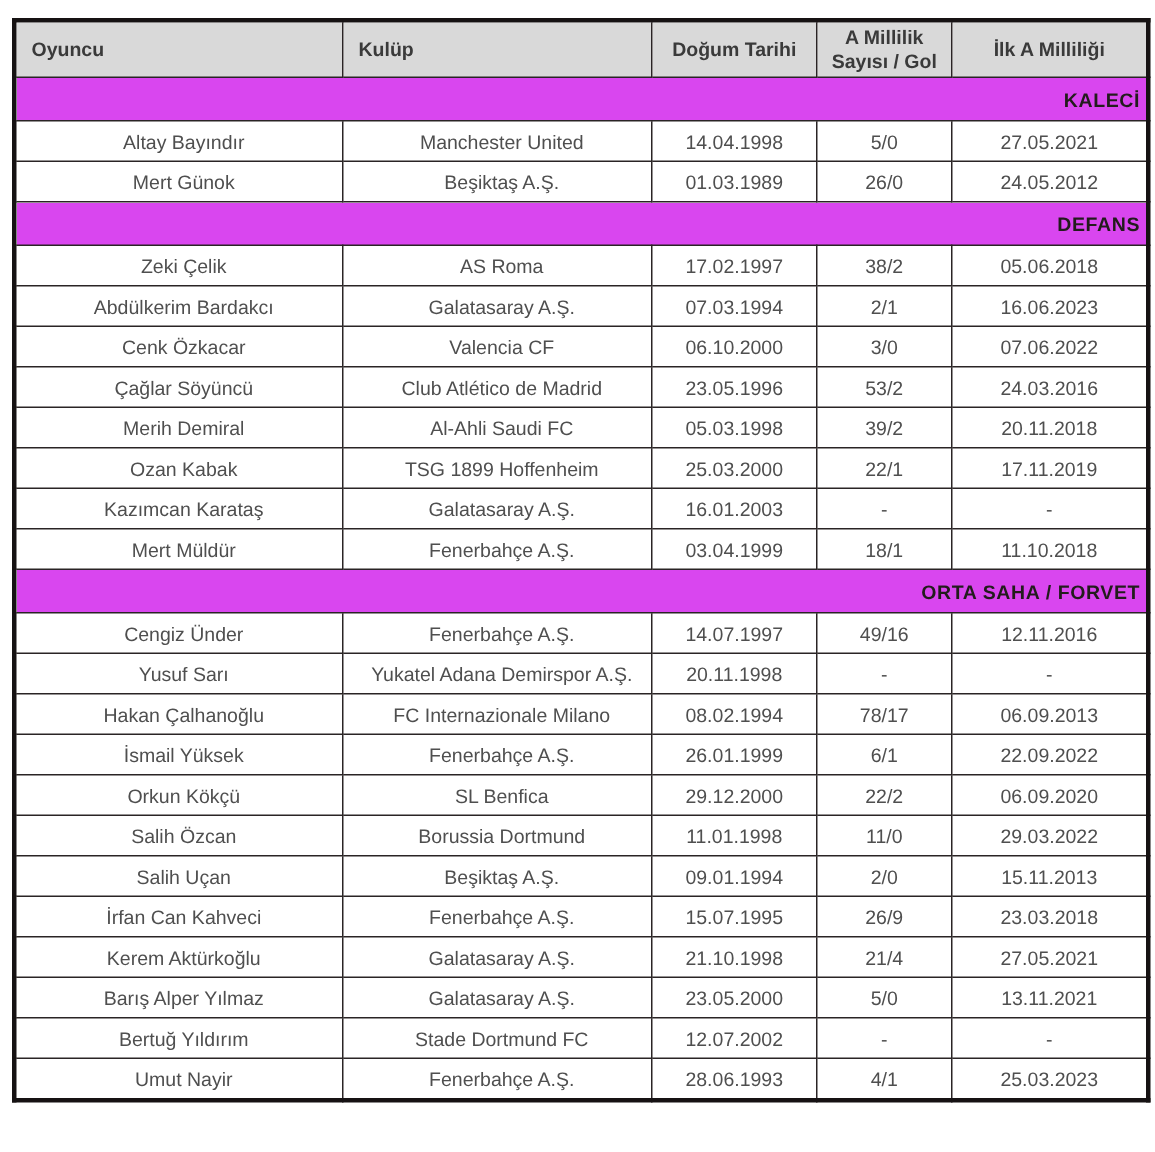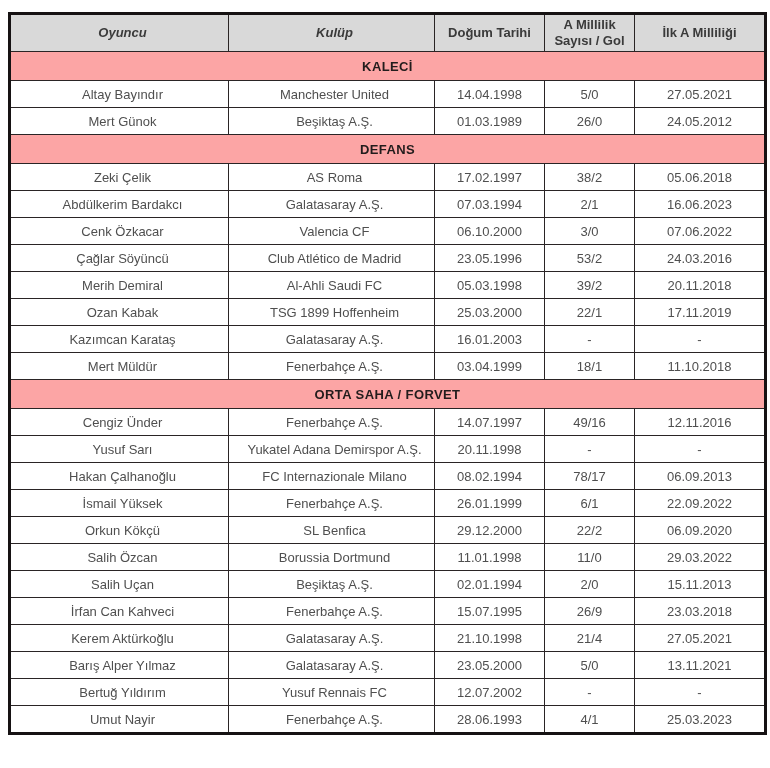--- a/index.html
+++ b/index.html
@@ -30,44 +30,43 @@
     color: #3a3a3a;
     font-weight: bold;
     font-size: 13px;
     height: 32px;
     text-align: center;
     vertical-align: middle;
     padding: 2px 4px;
     line-height: 1.2;
   }
   th.left {
-    text-align: center;
+    text-align: left;
     padding-left: 10px;
-    font-style: italic;
   }
   td {
     font-size: 13px;
     color: #4f4f4f;
     height: 24px;
     vertical-align: middle;
     padding: 1px 4px;
     background: #ffffff;
   }
   td.left {
     text-align: center;
     padding-left: 10px;
   }
   td.center {
     text-align: center;
   }
   tr.section-row td {
-    background: #fca5a5;
+    background: #d946ef;
     color: #221c1c;
     font-weight: bold;
-    text-align: center;
+    text-align: right;
     height: 26px;
     font-size: 13px;
     letter-spacing: 0.4px;
   }
   .caps-line {
     display: block;
   }
 </style>
 </head>
 <body>
@@ -211,21 +210,21 @@
         <tr>
           <td class="left">Salih Özcan</td>
           <td class="left">Borussia Dortmund</td>
           <td class="center">11.01.1998</td>
           <td class="center">11/0</td>
           <td class="center">29.03.2022</td>
         </tr>
         <tr>
           <td class="left">Salih Uçan</td>
           <td class="left">Beşiktaş A.Ş.</td>
-          <td class="center">02.01.1994</td>
+          <td class="center">09.01.1994</td>
           <td class="center">2/0</td>
           <td class="center">15.11.2013</td>
         </tr>
         <tr>
           <td class="left">İrfan Can Kahveci</td>
           <td class="left">Fenerbahçe A.Ş.</td>
           <td class="center">15.07.1995</td>
           <td class="center">26/9</td>
           <td class="center">23.03.2018</td>
         </tr>
@@ -238,21 +237,21 @@
         </tr>
         <tr>
           <td class="left">Barış Alper Yılmaz</td>
           <td class="left">Galatasaray A.Ş.</td>
           <td class="center">23.05.2000</td>
           <td class="center">5/0</td>
           <td class="center">13.11.2021</td>
         </tr>
         <tr>
           <td class="left">Bertuğ Yıldırım</td>
-          <td class="left">Yusuf Rennais FC</td>
+          <td class="left">Stade Dortmund FC</td>
           <td class="center">12.07.2002</td>
           <td class="center">-</td>
           <td class="center">-</td>
         </tr>
         <tr>
           <td class="left">Umut Nayir</td>
           <td class="left">Fenerbahçe A.Ş.</td>
           <td class="center">28.06.1993</td>
           <td class="center">4/1</td>
           <td class="center">25.03.2023</td>

